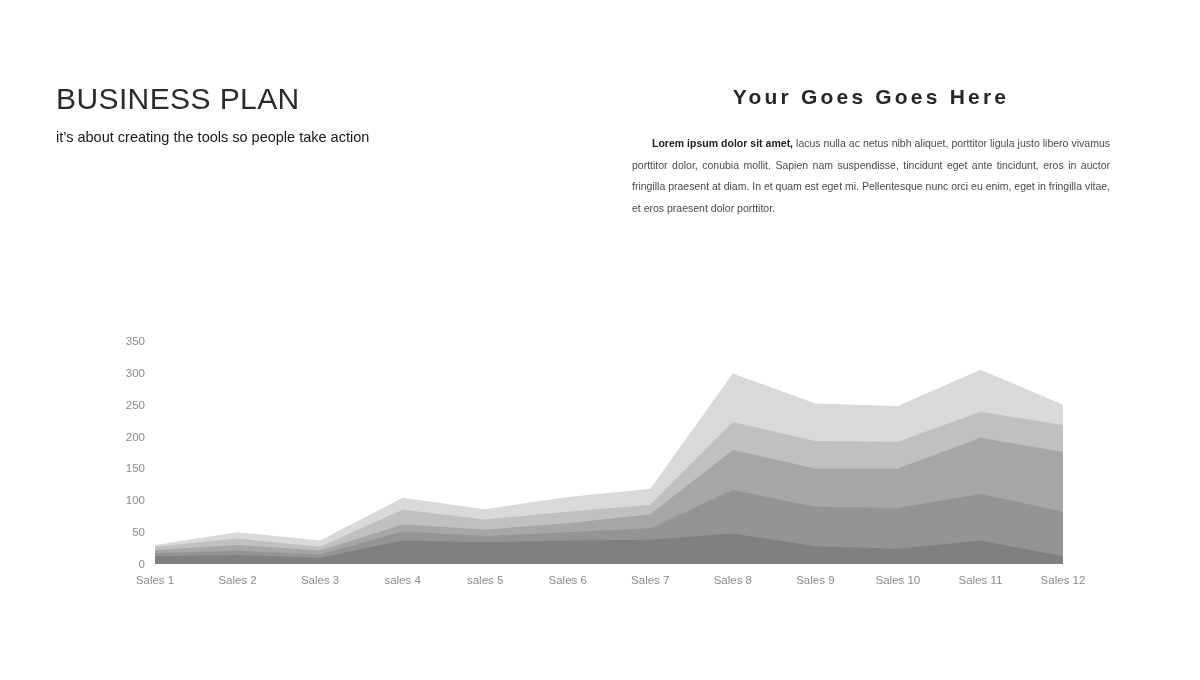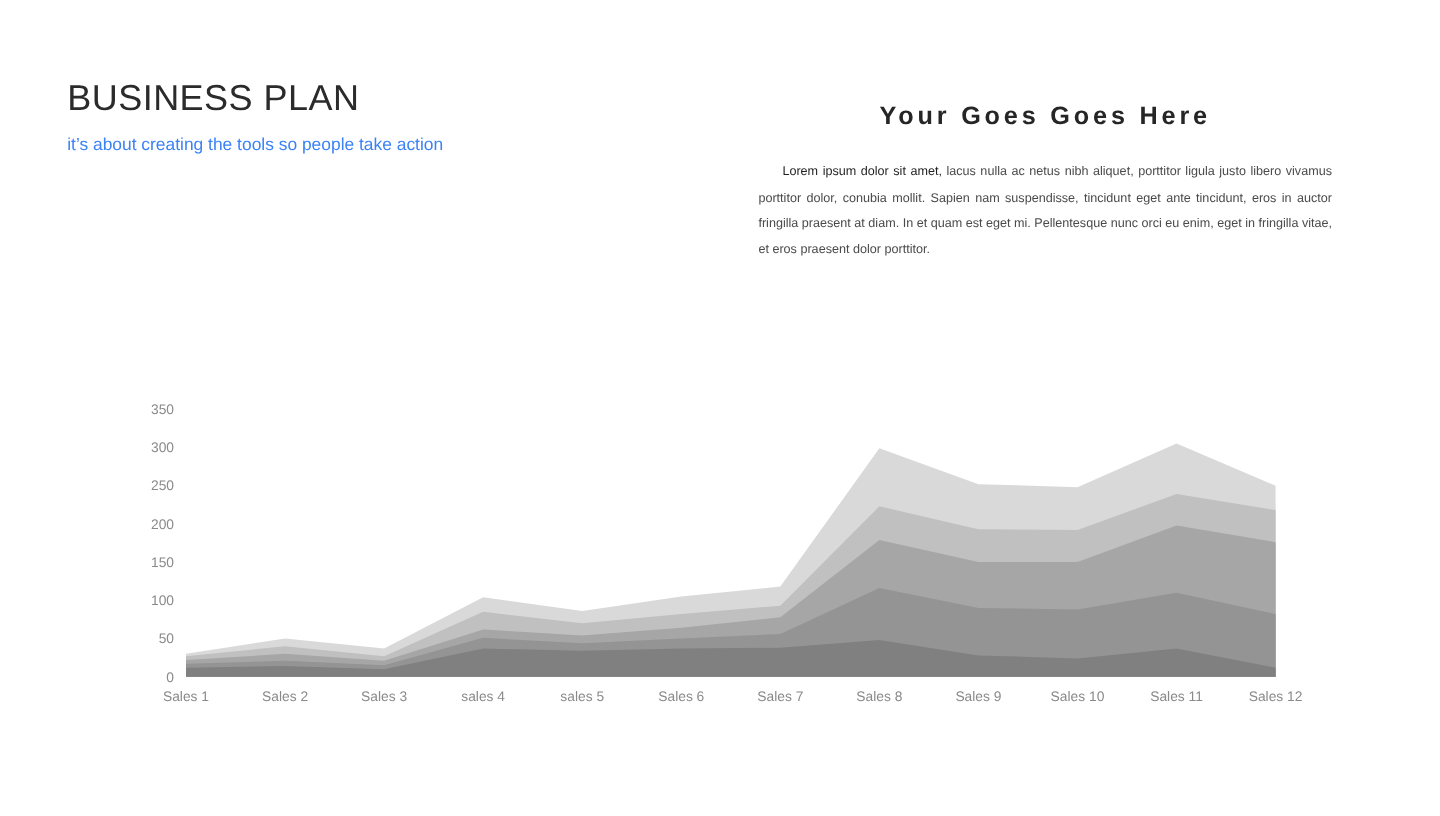--- a/index.html
+++ b/index.html
@@ -19,38 +19,38 @@
   .slide {
     position: absolute;
     inset: 0;
     background: #ffffff;
   }
 
   
   .left-header {
     position: absolute;
     left: 56px;
-    top: 66px;
+    top: 82px;
     width: 420px;
   }
   .plan-title {
     font-family: "Liberation Sans", sans-serif;
     font-size: 30px;
     font-weight: 400;
     letter-spacing: 0.4px;
     color: #2b2b2b;
     line-height: 1.1;
     margin: 0;
     white-space: nowrap;
   }
   .plan-subtitle {
     font-family: "Liberation Sans", sans-serif;
     font-size: 14.5px;
     font-weight: 400;
-    color: #3b82f6;
+    color: #0f172a;
     margin: 14px 0 0 0;
     line-height: 1.2;
     white-space: nowrap;
   }
 
   
   .right-header {
     position: absolute;
     left: 632px;
     top: 84px;
@@ -68,21 +68,21 @@
   }
   .body-copy {
     margin: 24px 0 0 0;
     font-family: "Liberation Sans", sans-serif;
     font-size: 10.5px;
     line-height: 2.05;
     color: #4a4a4a;
     text-align: justify;
   }
   .body-copy .lead {
-    font-weight: 400;
+    font-weight: 700;
     color: #1f1f1f;
     padding-left: 20px;
   }
 
   
   .chart-wrap {
     position: absolute;
     left: 120px;
     top: 322px;
     width: 980px;

